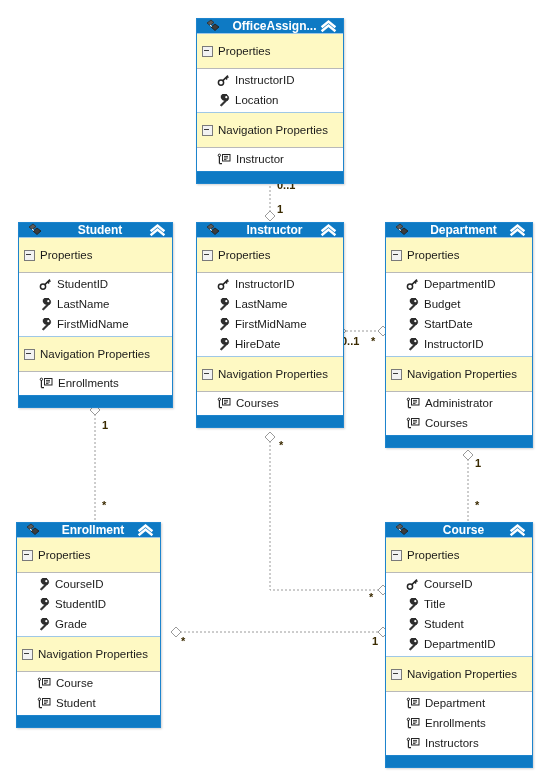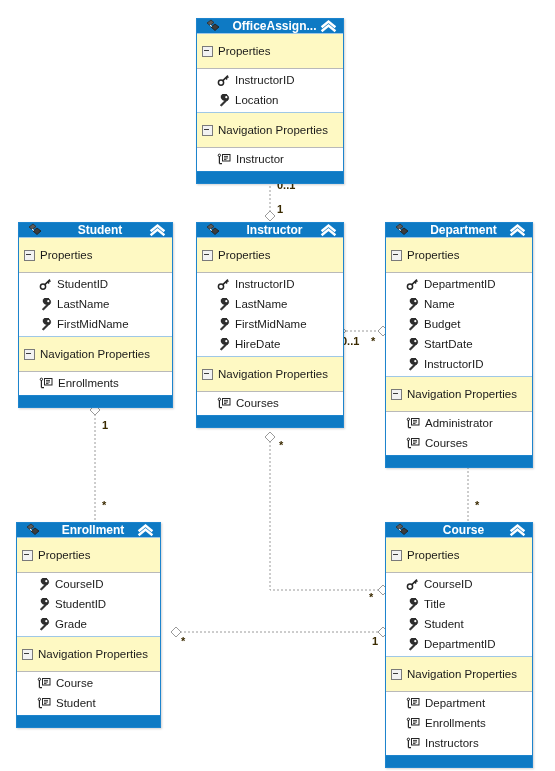--- a/index.html
+++ b/index.html
@@ -372,27 +372,20 @@
               <path d="M8.6 4 L10.2 5.4" stroke="#242424" stroke-width="1.5"></path>
               <path d="M10 2.5 L11.4 3.8" stroke="#242424" stroke-width="1.5"></path>
             </svg>
             <span class="row-label">DepartmentID</span>
           </div>
           <div class="row">
             <svg class="ico" width="13" height="13" viewBox="0 0 13 13">
               <path d="M10.4 1.3 A3.4 3.4 0 1 0 8.2 6.3 L3.2 11.2 L4.6 12 L9.6 7.1 A3.4 3.4 0 0 0 10.4 1.3 Z" fill="#2e2e2e" stroke="#151515" stroke-width="0.6"></path>
               <circle cx="9.3" cy="3.2" r="1.1" fill="#ffffff"></circle>
             </svg>
-            <span class="row-label">Name</span>
-          </div>
-          <div class="row">
-            <svg class="ico" width="13" height="13" viewBox="0 0 13 13">
-              <path d="M10.4 1.3 A3.4 3.4 0 1 0 8.2 6.3 L3.2 11.2 L4.6 12 L9.6 7.1 A3.4 3.4 0 0 0 10.4 1.3 Z" fill="#2e2e2e" stroke="#151515" stroke-width="0.6"></path>
-              <circle cx="9.3" cy="3.2" r="1.1" fill="#ffffff"></circle>
-            </svg>
             <span class="row-label">Budget</span>
           </div>
           <div class="row">
             <svg class="ico" width="13" height="13" viewBox="0 0 13 13">
               <path d="M10.4 1.3 A3.4 3.4 0 1 0 8.2 6.3 L3.2 11.2 L4.6 12 L9.6 7.1 A3.4 3.4 0 0 0 10.4 1.3 Z" fill="#2e2e2e" stroke="#151515" stroke-width="0.6"></path>
               <circle cx="9.3" cy="3.2" r="1.1" fill="#ffffff"></circle>
             </svg>
             <span class="row-label">StartDate</span>
           </div>
           <div class="row">

